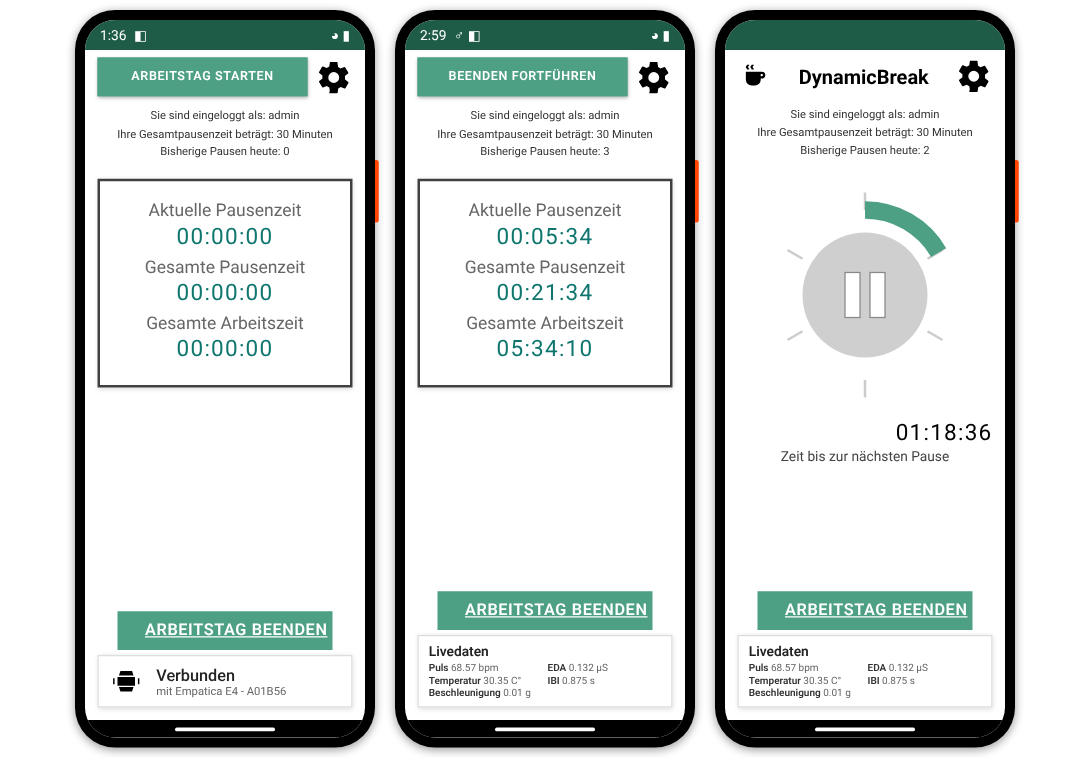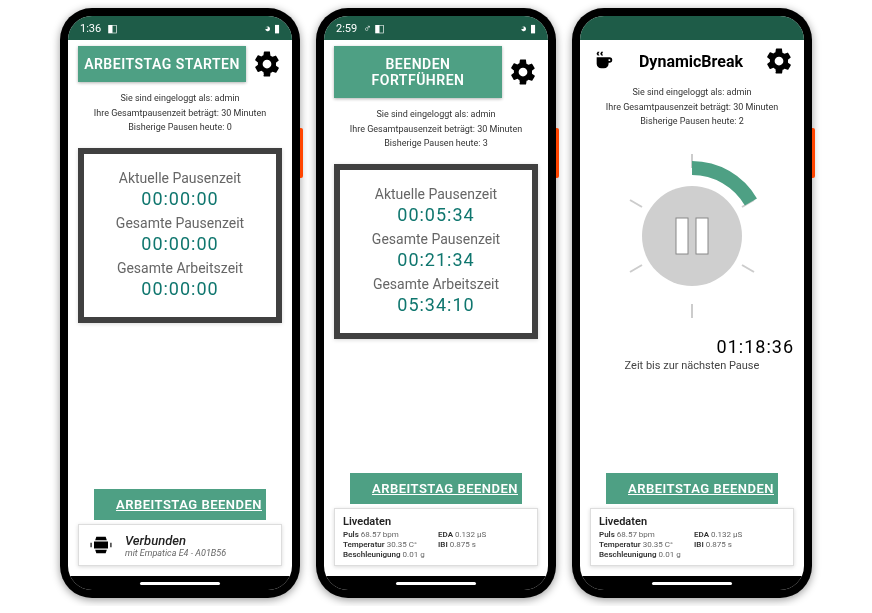--- a/index.html
+++ b/index.html
@@ -62,21 +62,21 @@
     display: flex;
     align-items: center;
     gap: 6px;
     margin-bottom: 4px;
   }
   .header-button {
     flex: 1;
     background: #4ea084;
     color: #fff;
     font-weight: 600;
-    font-size: 14px;
+    font-size: 10px;
     text-align: center;
     padding: 8px 4px;
     border: 2px solid #4ea084;
     box-shadow: 0 1px 3px rgba(0,0,0,0.3);
     letter-spacing: 0.5px;
   }
   .gear {
     width: 30px;
     height: 30px;
     flex-shrink: 0;
@@ -95,21 +95,21 @@
   .info-text {
     font-size: 9px;
     color: #333;
     text-align: center;
     line-height: 1.4;
     margin: 2px 0;
   }
   .info-block { margin: 4px 0 8px; }
   .card {
     background: #fff;
-    border: 6px solid #404040;
+    border: 2px solid #404040;
     box-shadow: 0 1px 4px rgba(0,0,0,0.15);
     padding: 12px 8px;
     text-align: center;
     margin: 4px 0;
   }
   .stat-label {
     font-size: 14px;
     color: #666;
     margin: 4px 0 2px;
   }
@@ -133,23 +133,22 @@
   }
   .bottom-card {
     background: #fff;
     border: 1px solid #ddd;
     box-shadow: 0 1px 4px rgba(0,0,0,0.15);
     padding: 6px 8px;
     margin: 0 0 4px;
   }
   .connected-card {
     display: flex;
-    align-items: center;
+    align-items: flex-end;
     gap: 10px;
-    font-style: italic;
   }
   .watch-icon { width: 28px; height: 28px; flex-shrink: 0; }
   .connected-title { font-size: 13px; font-weight: 500; color: #222; }
   .connected-sub { font-size: 9px; color: #666; }
   .livedata-title { font-size: 11px; font-weight: 600; color: #222; margin-bottom: 2px; }
   .livedata-grid {
     display: grid;
     grid-template-columns: 1fr 1fr;
     font-size: 8px;
     color: #666;

